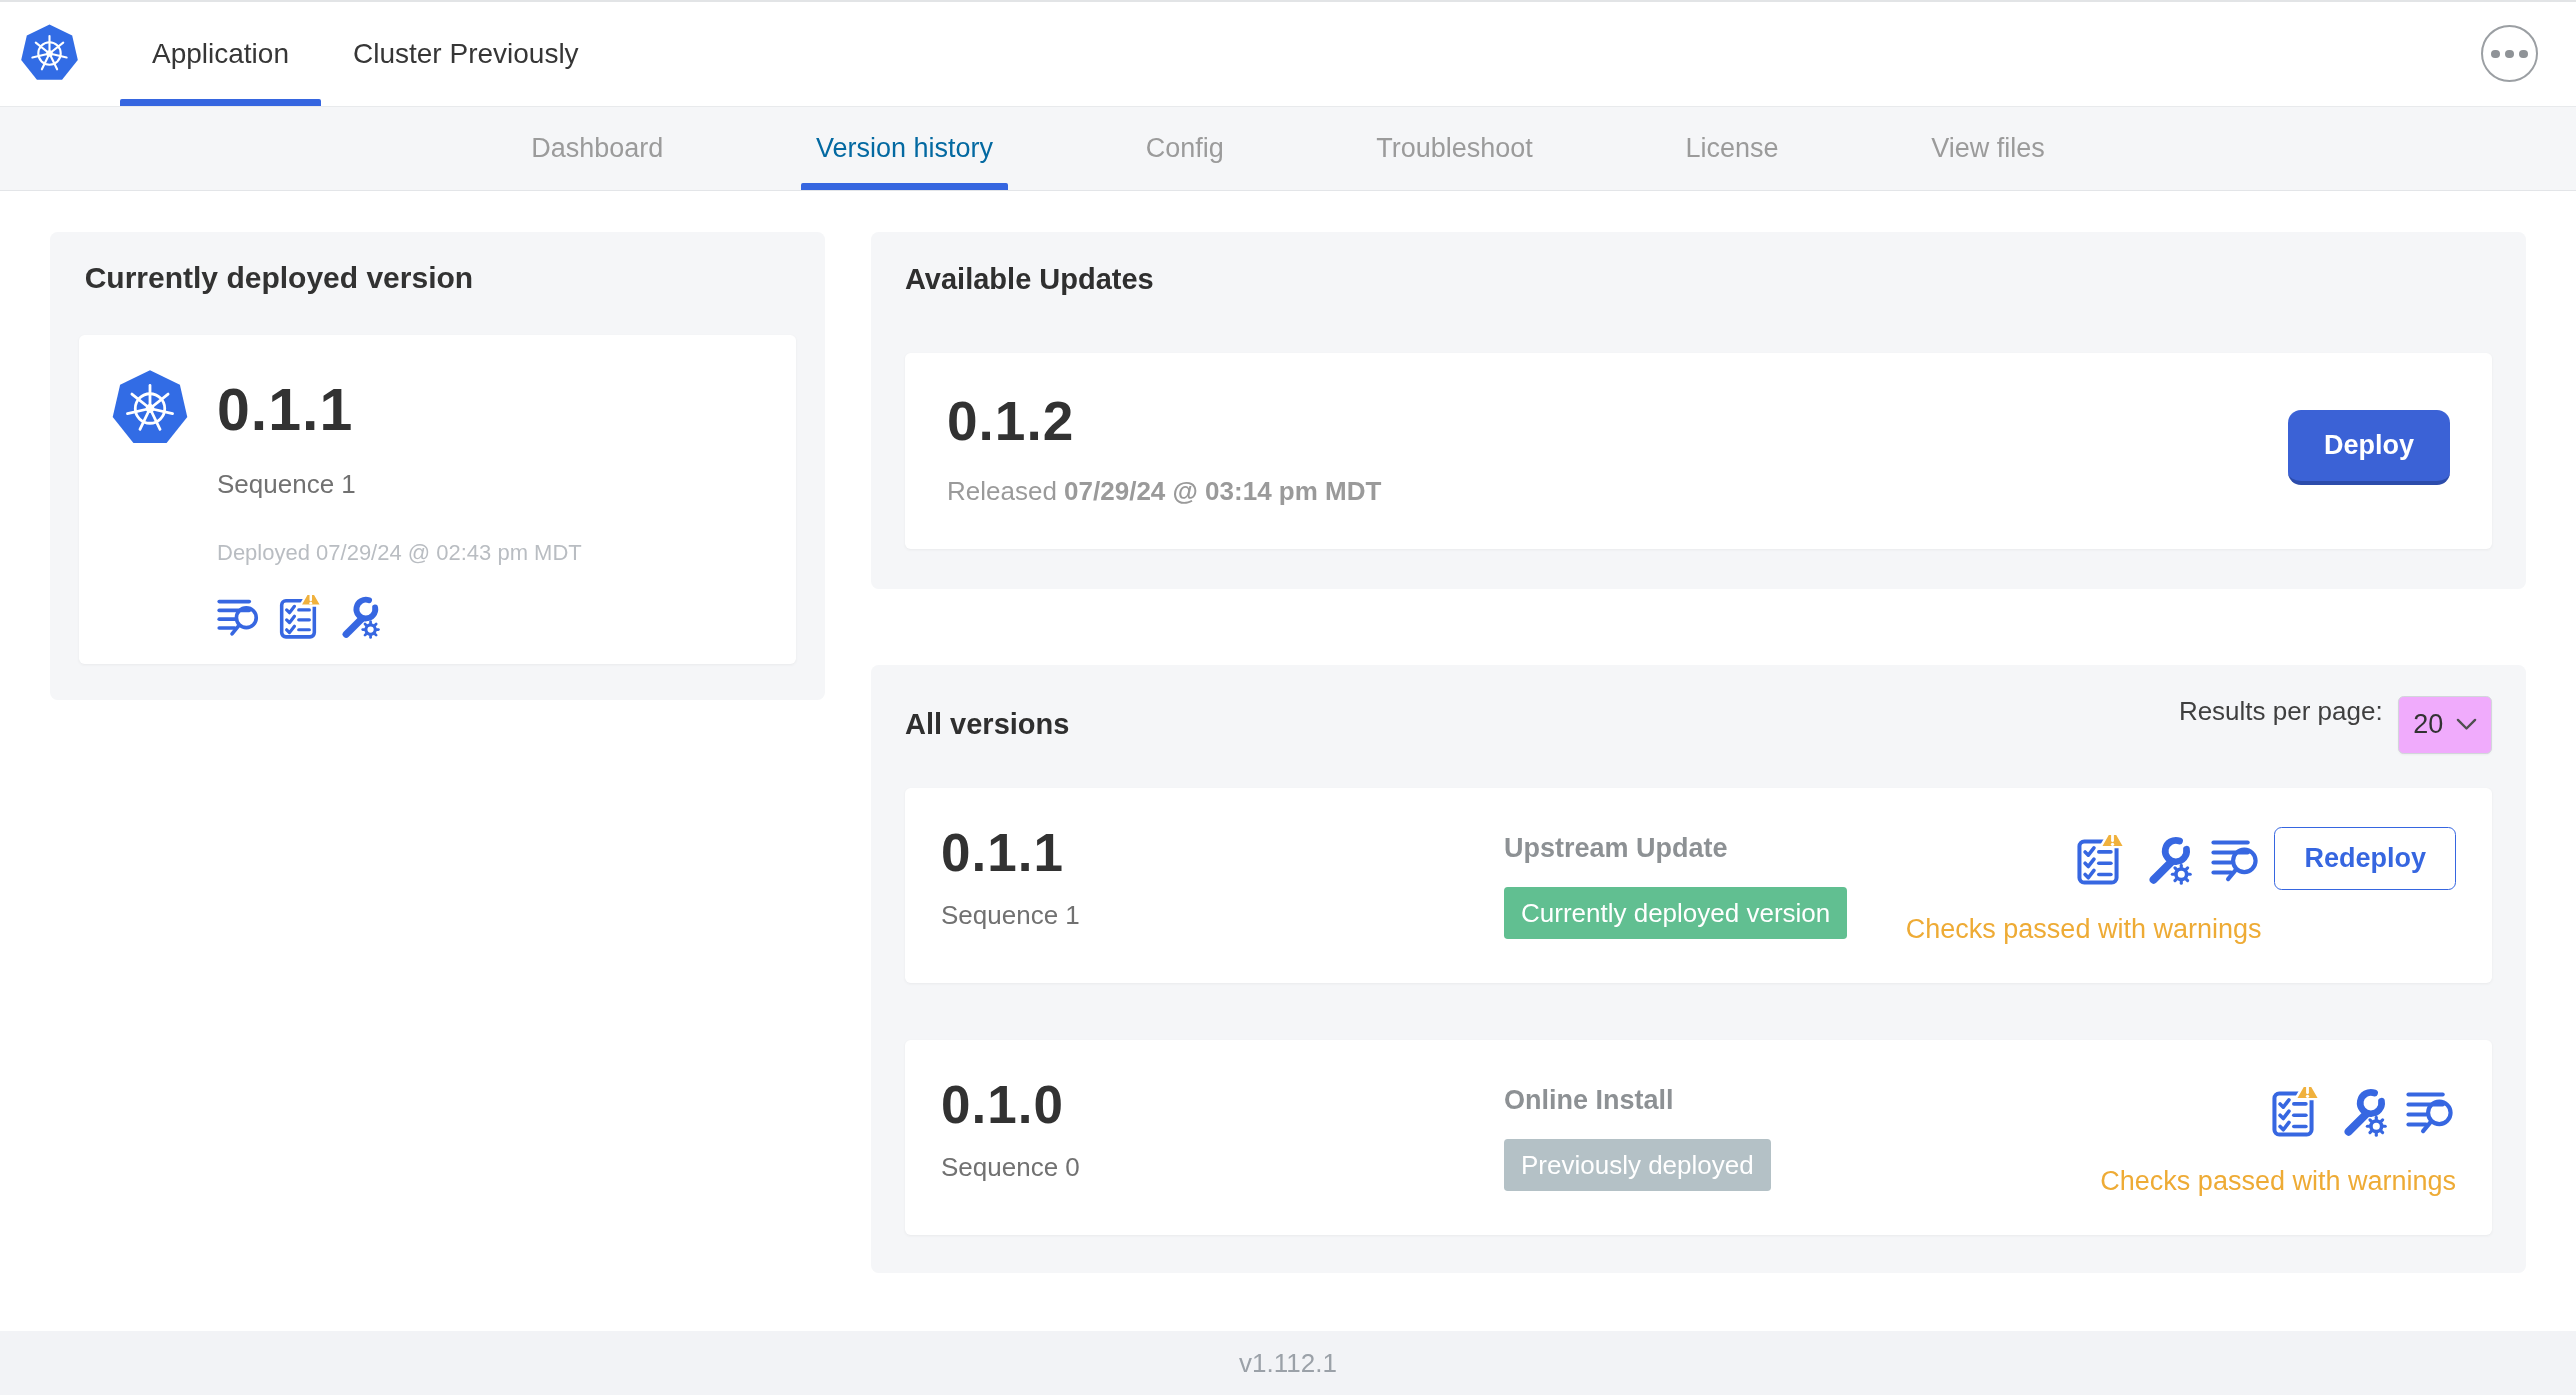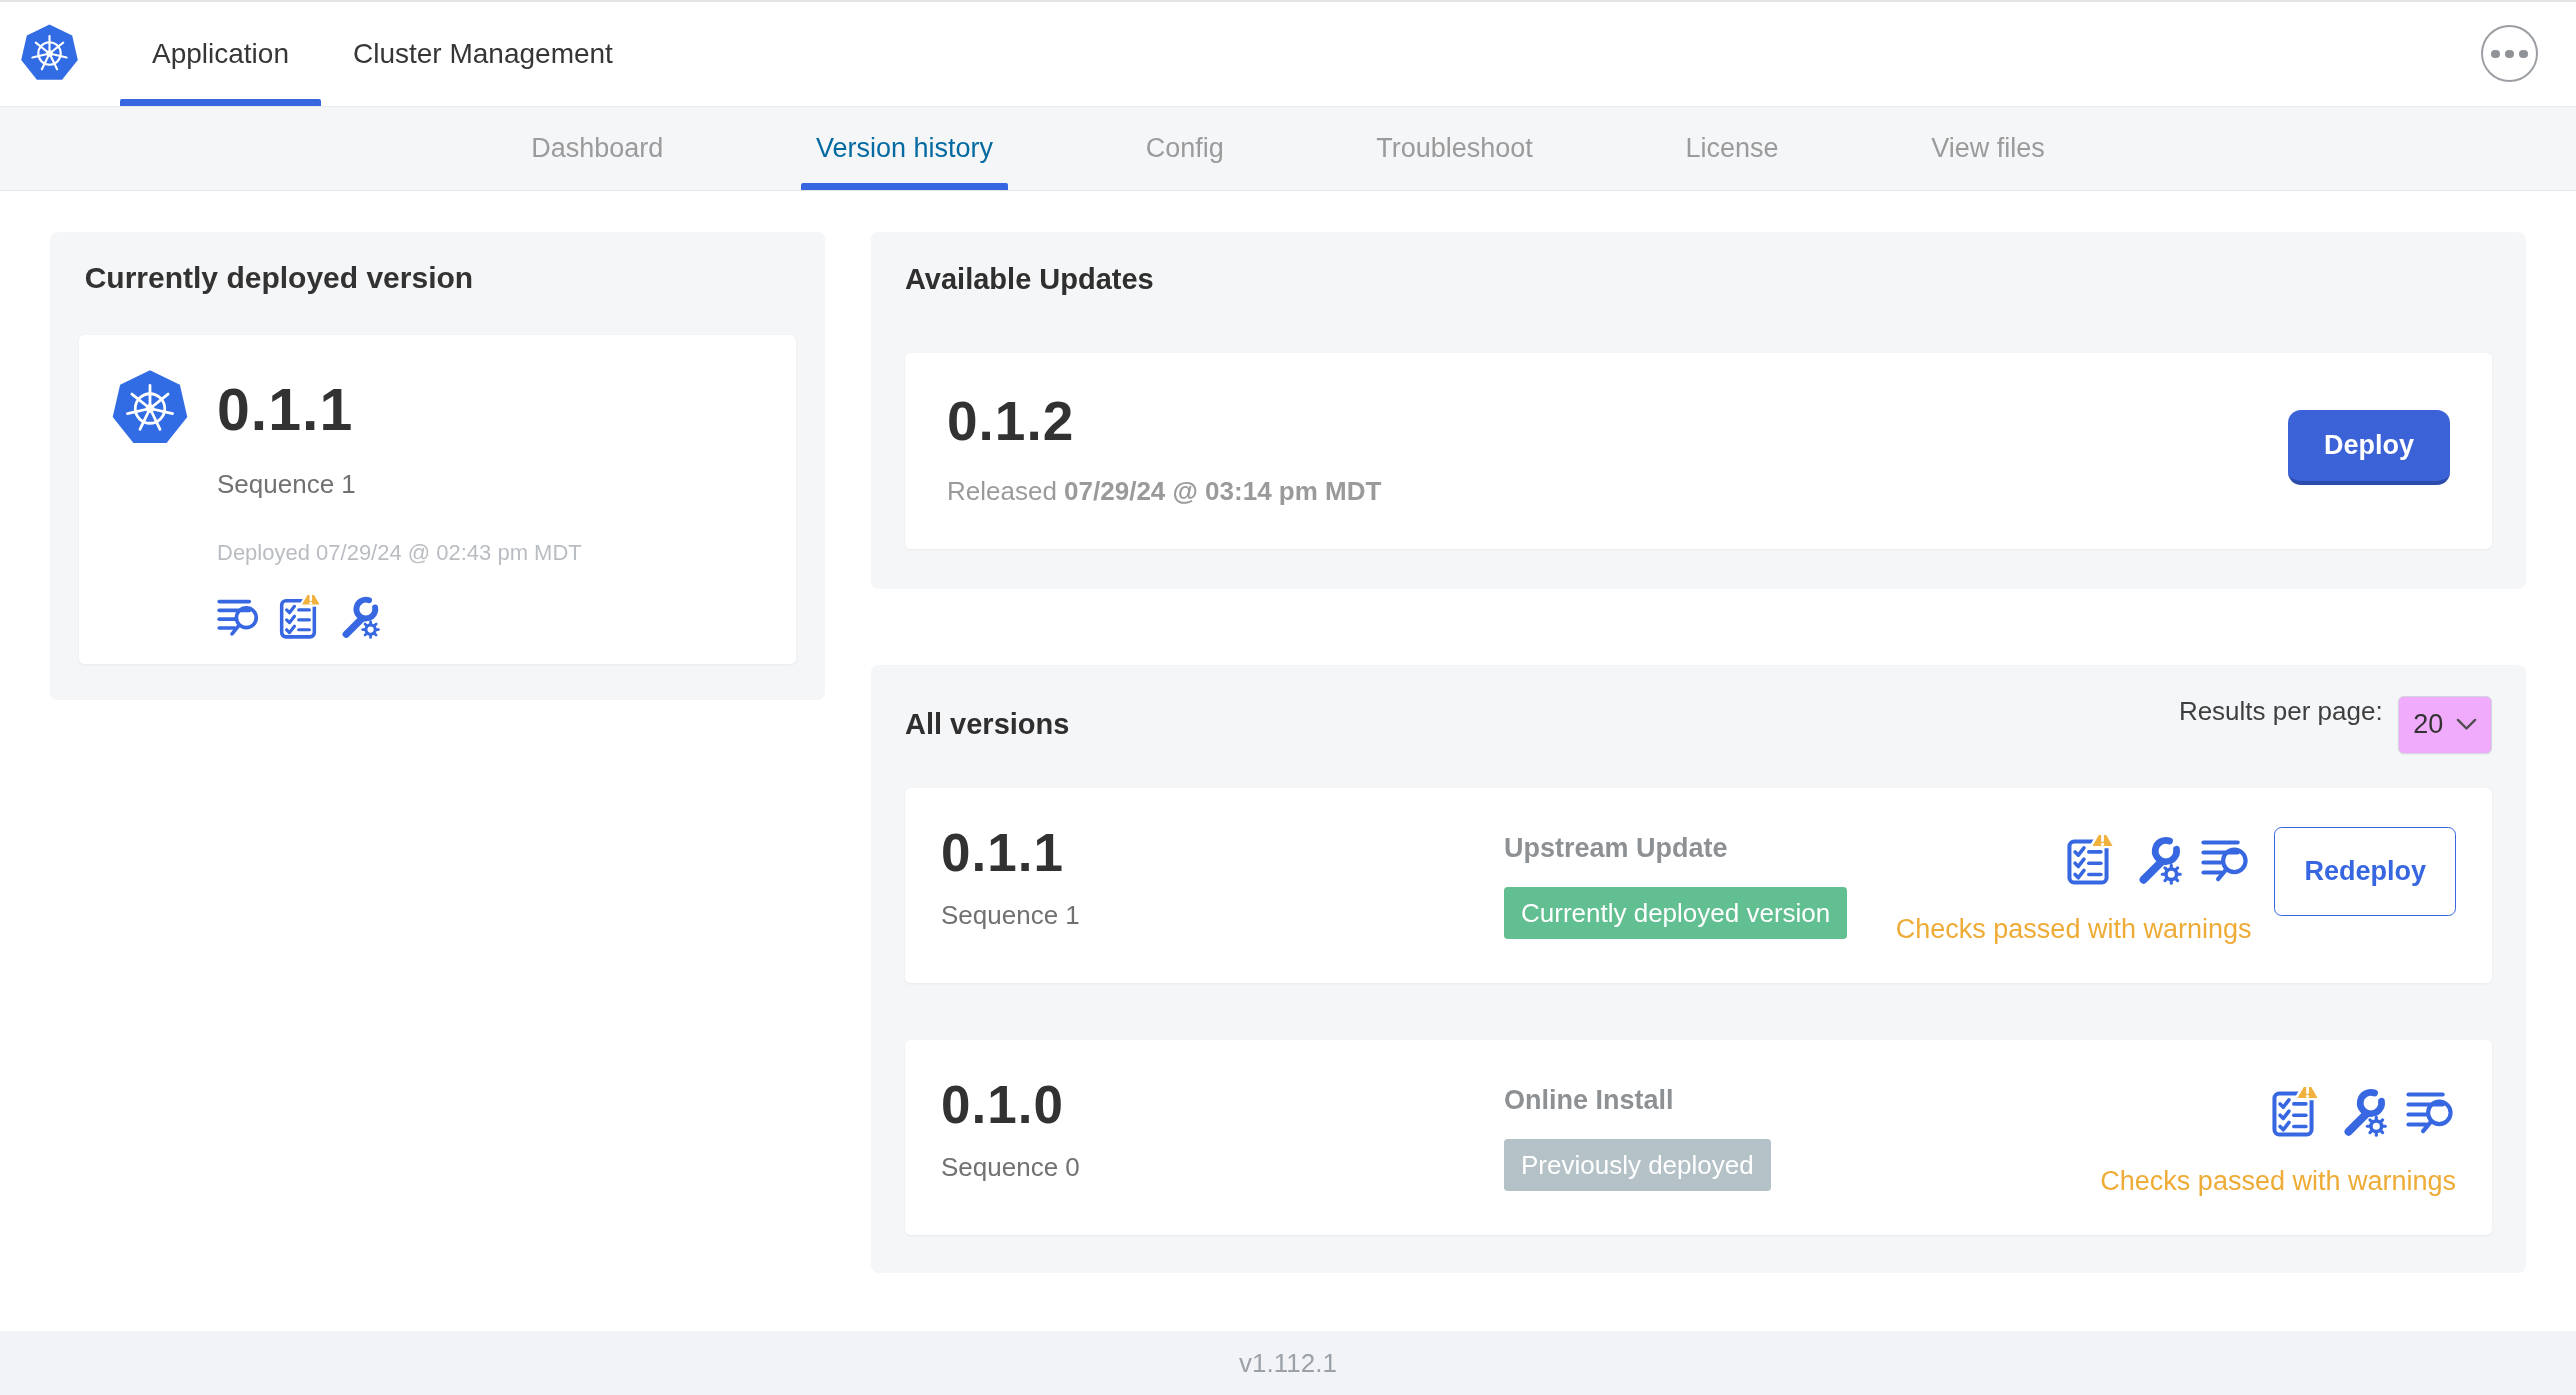--- a/index.html
+++ b/index.html
@@ -64,21 +64,21 @@
   .v-files { display:flex; align-items:baseline; gap:17px; margin-top:9.5px; font-size:26px; color:#9b9b9b; }
   .view-diff { color:#3666e0; font-weight:600; text-decoration:underline; cursor:pointer; }
   .v-mid { flex:1; padding-top:11.5px; min-width:0; }
   .v-source { font-size:27px; font-weight:600; color:#8d9194; }
   .v-badge { display:inline-block; margin-top:23px; padding:10.5px 17px; border-radius:3.8px; color:#fff; font-size:26px; }
   .v-right { display:flex; align-items:flex-start; margin-left:19px; padding-top:5.7px; }
   .v-right-col { display:flex; flex-direction:column; align-items:flex-end; }
   .icon-row { display:flex; align-items:center; gap:19px; margin-top:7.6px; }
   .icon-row .rowicon { cursor:pointer; }
   .v-status { margin-top:29px; font-size:27px; color:#eeab35; white-space:nowrap; }
-  .btn-outline { margin-left:23px; background:#fff; border:1.9px solid #3666e0; color:#3666e0; font-family:inherit; font-size:27px; font-weight:700; padding:28px 29px; border-radius:7.6px; cursor:pointer; }
+  .btn-outline { margin-left:13px; background:#fff; border:1.9px solid #3666e0; color:#3666e0; font-family:inherit; font-size:27px; font-weight:700; padding:15px 29px; border-radius:7.6px; cursor:pointer; }
 
   
   footer { height:65px; background:#f2f3f6; display:flex; align-items:center; justify-content:center; font-size:26px; color:#9ba1a8; }
 
   
   .icon46 { width:44px; height:44px; overflow:visible; }
   .icon52 { width:50px; height:50px; overflow:visible; }
   .blue-stroke { stroke:#3767e1; fill:none; stroke-linecap:round; stroke-linejoin:round; }
   .hidden-defs { position:absolute; width:0; height:0; overflow:hidden; }
 </style>
@@ -159,21 +159,21 @@
       <svg viewBox="0 0 64 66" width="61" height="63">
           <use href="#k8s-logo"></use>
         </svg>
     </div>
     <nav class="header-tabs">
       <div class="htab">
         <span>Application</span>
         <span class="tab-underline"></span>
       </div>
       <div class="htab">
-        <span>Cluster Management</span>
+        <span>Cluster Previously</span>
       </div>
     </nav>
     <button class="menu-btn">
       <span class="dot"></span>
       <span class="dot"></span>
       <span class="dot"></span>
     </button>
   </header>
 
   <nav class="subnav">

